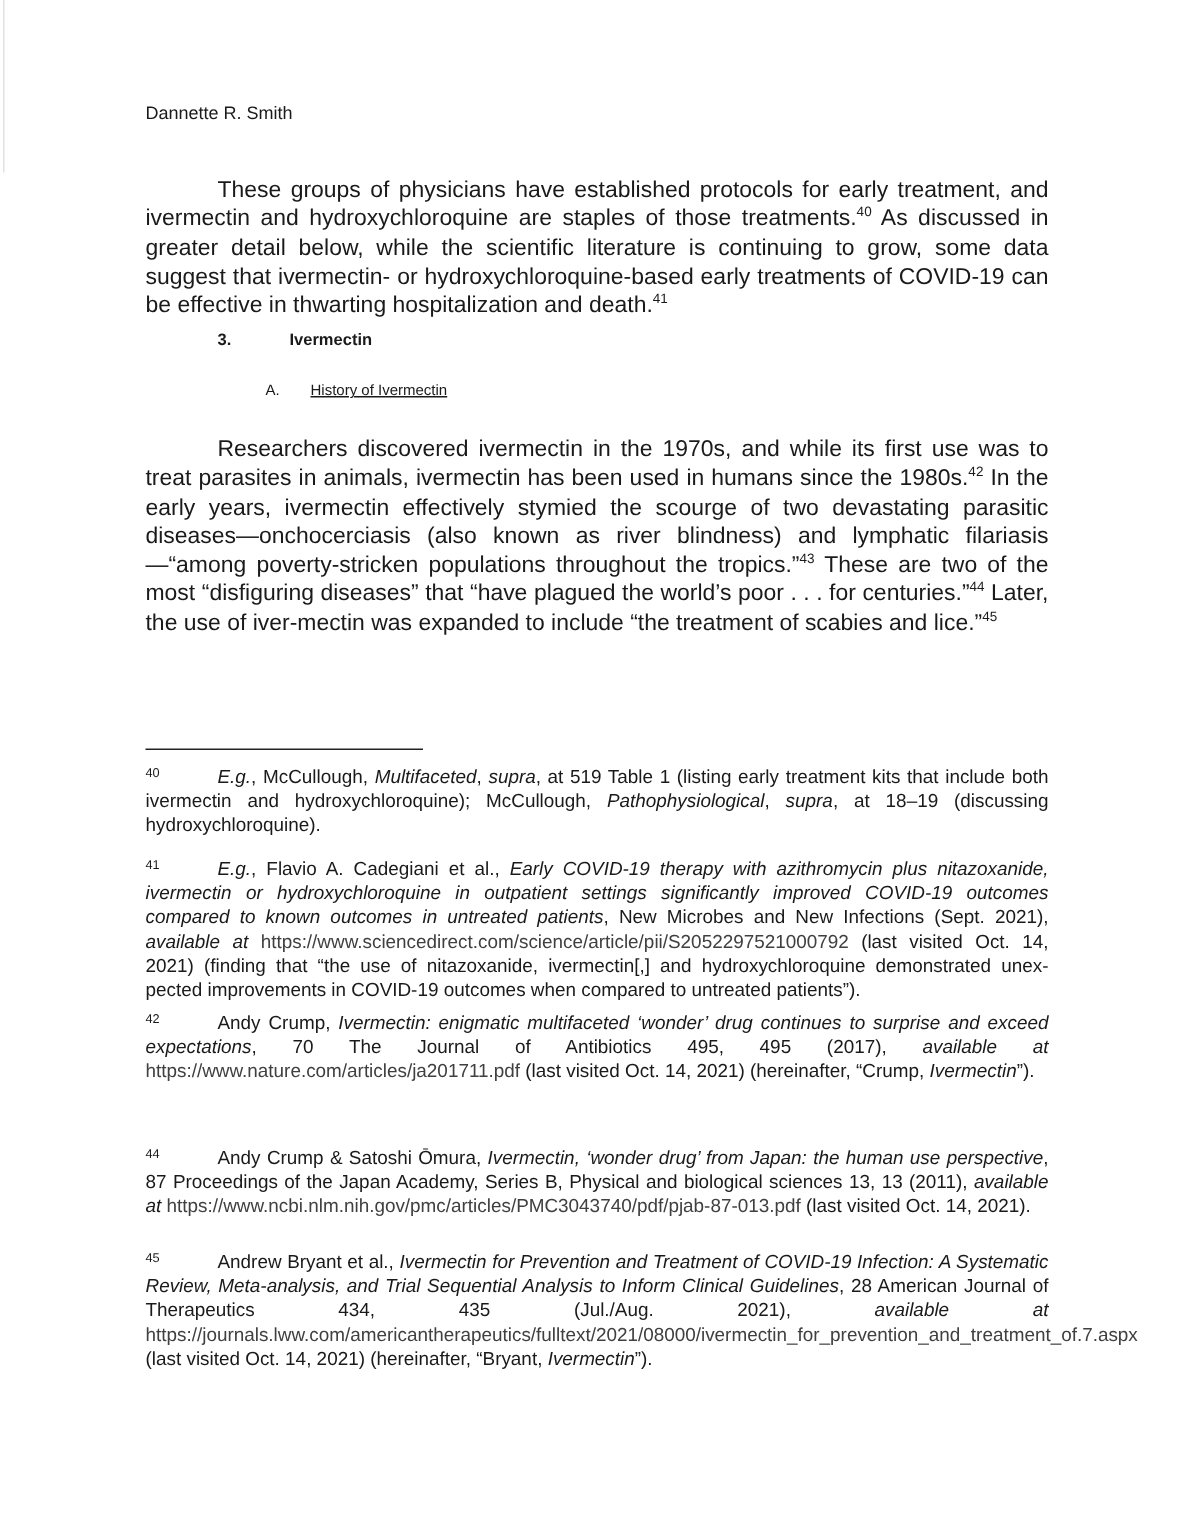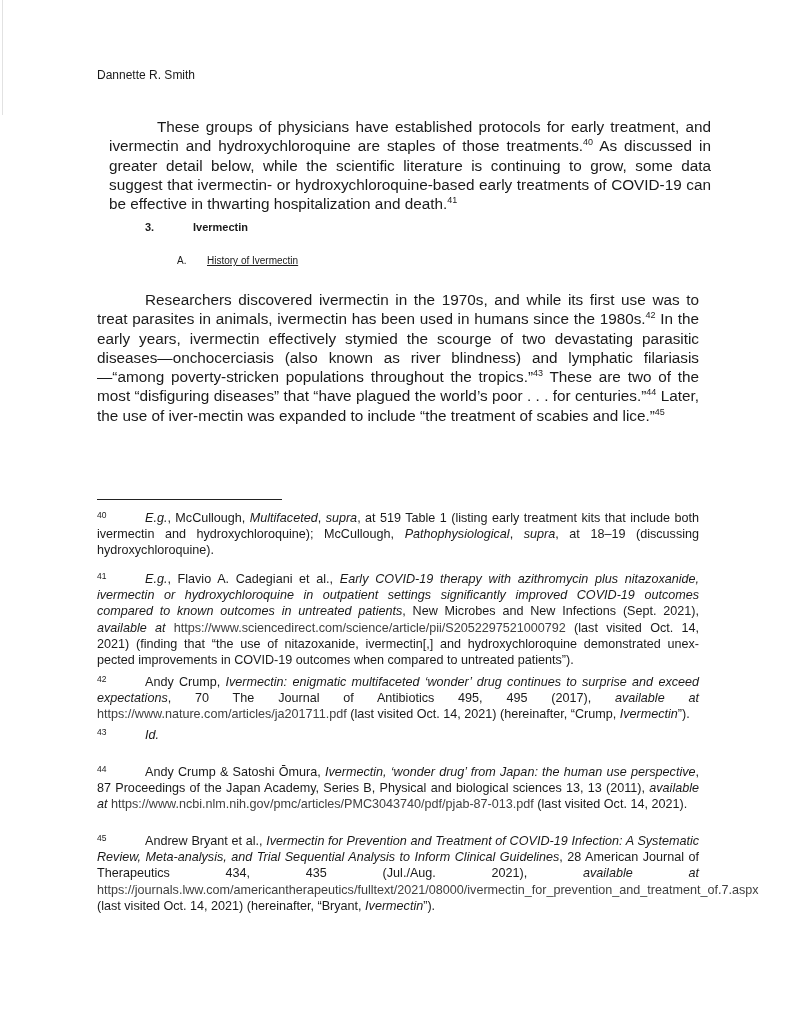--- a/index.html
+++ b/index.html
@@ -10,21 +10,21 @@
   .edge-line {
     position: absolute; left: 2px; top: 0; width: 1px; height: 115px;
     background: #e2e2e2;
   }
   .page { position: absolute; left: 97px; top: 66px; width: 602px; }
   .header { font-size: 12px; line-height: 19px; }
   .body-text {
     font-size: 15.3px; line-height: 19.3px; text-align: justify;
     text-indent: 48px; margin: 0;
   }
-  .p1 { position: absolute; top: 51px; left: 12px; width: 602px; }
+  .p1 { position: absolute; top: 51px; left: 0; width: 602px; }
   .h3 {
     position: absolute; top: 155px; left: 48px; font-size: 11px;
     font-weight: bold;
   }
   .h3 .num { display: inline-block; width: 48px; }
   .hA {
     position: absolute; top: 189px; left: 80px; font-size: 10px;
   }
   .hA .num { display: inline-block; width: 30px; }
   .hA .t { text-decoration: underline; }
@@ -66,16 +66,15 @@
 
   <div class="hA"><span class="num">A.</span><span class="t">History of Ivermectin</span></div>
 
   <p class="body-text p2"><span>Researchers discovered ivermectin in the 1970s, and while its first use was to treat parasites in animals, ivermectin has been used in humans since the 1980s.</span><sup>42</sup><span>  In the early years, ivermectin effectively stymied the scourge of two devastating parasitic diseases—onchocerciasis (also known as river blindness) and lymphatic filariasis—“among poverty-stricken populations throughout the tropics.”</span><sup>43</sup><span>  These are two of the most “disfiguring diseases” that “have plagued the world’s poor . . . for centuries.”</span><sup>44</sup><span>  Later, the use of iver-mectin was expanded to include “the treatment of scabies and lice.”</span><sup>45</sup></p>
 
   <div class="rule"></div>
 
   <div class="fn fn1"><span class="fnum">40</span><i>E.g.</i><span>, McCullough, </span><i>Multifaceted</i><span>, </span><i>supra</i><span>, at 519 Table 1 (listing early treatment kits that include both ivermectin and hydroxychloroquine); McCullough, </span><i>Pathophysiological</i><span>, </span><i>supra</i><span>, at 18–19 (discussing hydroxychloroquine).</span></div>
   <div class="fn fn2"><span class="fnum">41</span><i>E.g.</i><span>, Flavio A. Cadegiani et al., </span><i>Early COVID-19 therapy with azithromycin plus nitazoxanide, ivermectin or hydroxychloroquine in outpatient settings significantly improved COVID-19 outcomes compared to known outcomes in untreated patients</i><span>, New Microbes and New Infections (Sept. 2021), </span><i>available at</i><span> </span><a>https://www.sciencedirect.com/science/article/pii/S2052297521000792</a><span> (last visited Oct. 14, 2021) (finding that “the use of nitazoxanide, ivermectin[,] and hydroxychloroquine demonstrated unex-pected improvements in COVID-19 outcomes when compared to untreated patients”).</span></div>
   <div class="fn fn3"><span class="fnum">42</span><span>Andy Crump, </span><i>Ivermectin: enigmatic multifaceted ‘wonder’ drug continues to surprise and exceed expectations</i><span>, 70 The Journal of Antibiotics 495, 495 (2017), </span><i>available at</i><span> </span><a>https://www.nature.com/articles/ja201711.pdf</a><span> (last visited Oct. 14, 2021) (hereinafter, “Crump, </span><i>Ivermectin</i><span>”).</span></div>
-  <div class="fn fn4"><span class="fnum">43</span><i>Id.</i></div>
   <div class="fn fn5"><span class="fnum">44</span><span>Andy Crump &amp; Satoshi Ōmura, </span><i>Ivermectin, ‘wonder drug’ from Japan: the human use perspective</i><span>, 87 Proceedings of the Japan Academy, Series B, Physical and biological sciences 13, 13 (2011), </span><i>available at</i><span> </span><a>https://www.ncbi.nlm.nih.gov/pmc/articles/PMC3043740/pdf/pjab-87-013.pdf</a><span> (last visited Oct. 14, 2021).</span></div>
   <div class="fn fn6"><span class="fnum">45</span><span>Andrew Bryant et al., </span><i>Ivermectin for Prevention and Treatment of COVID-19 Infection: A Systematic Review, Meta-analysis, and Trial Sequential Analysis to Inform Clinical Guidelines</i><span>, 28 American Journal of Therapeutics 434, 435 (Jul./Aug. 2021), </span><i>available at</i><span> </span><a>https://journals.lww.com/americantherapeutics/fulltext/2021/08000/ivermectin_for_prevention_and_treatment_of.7.aspx</a><span> (last visited Oct. 14, 2021) (hereinafter, “Bryant, </span><i>Ivermectin</i><span>”).</span></div>
 </div>
 
 </body></html>

